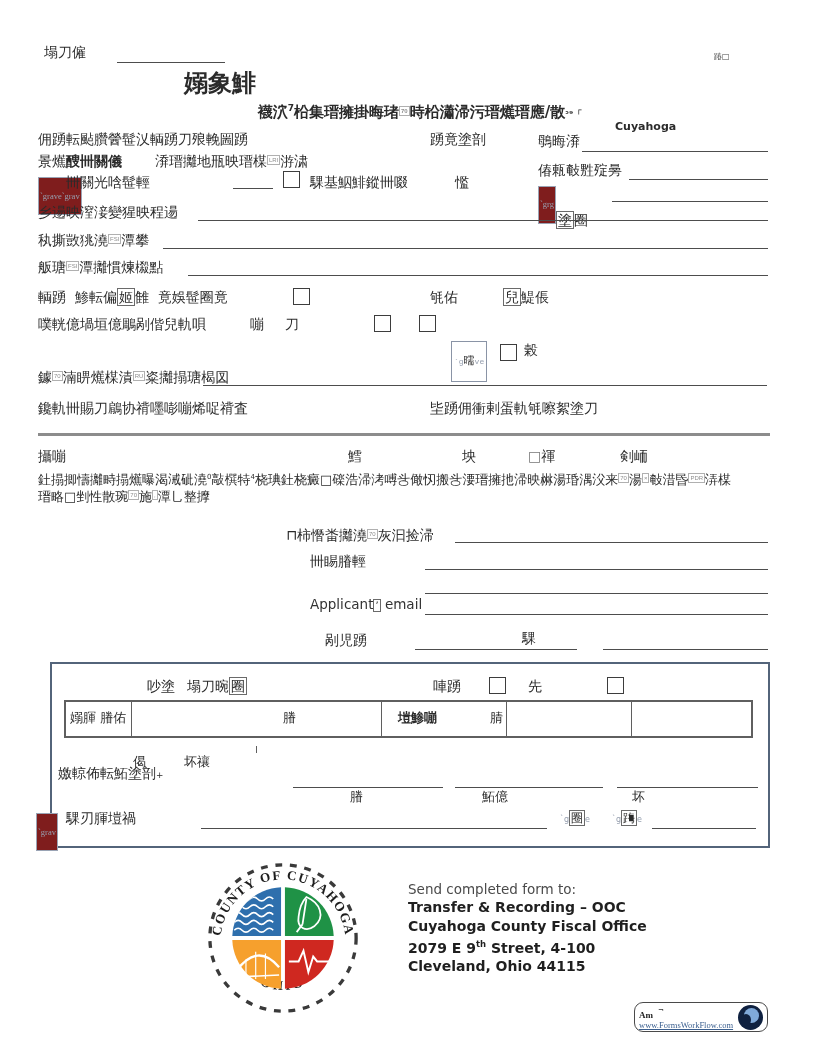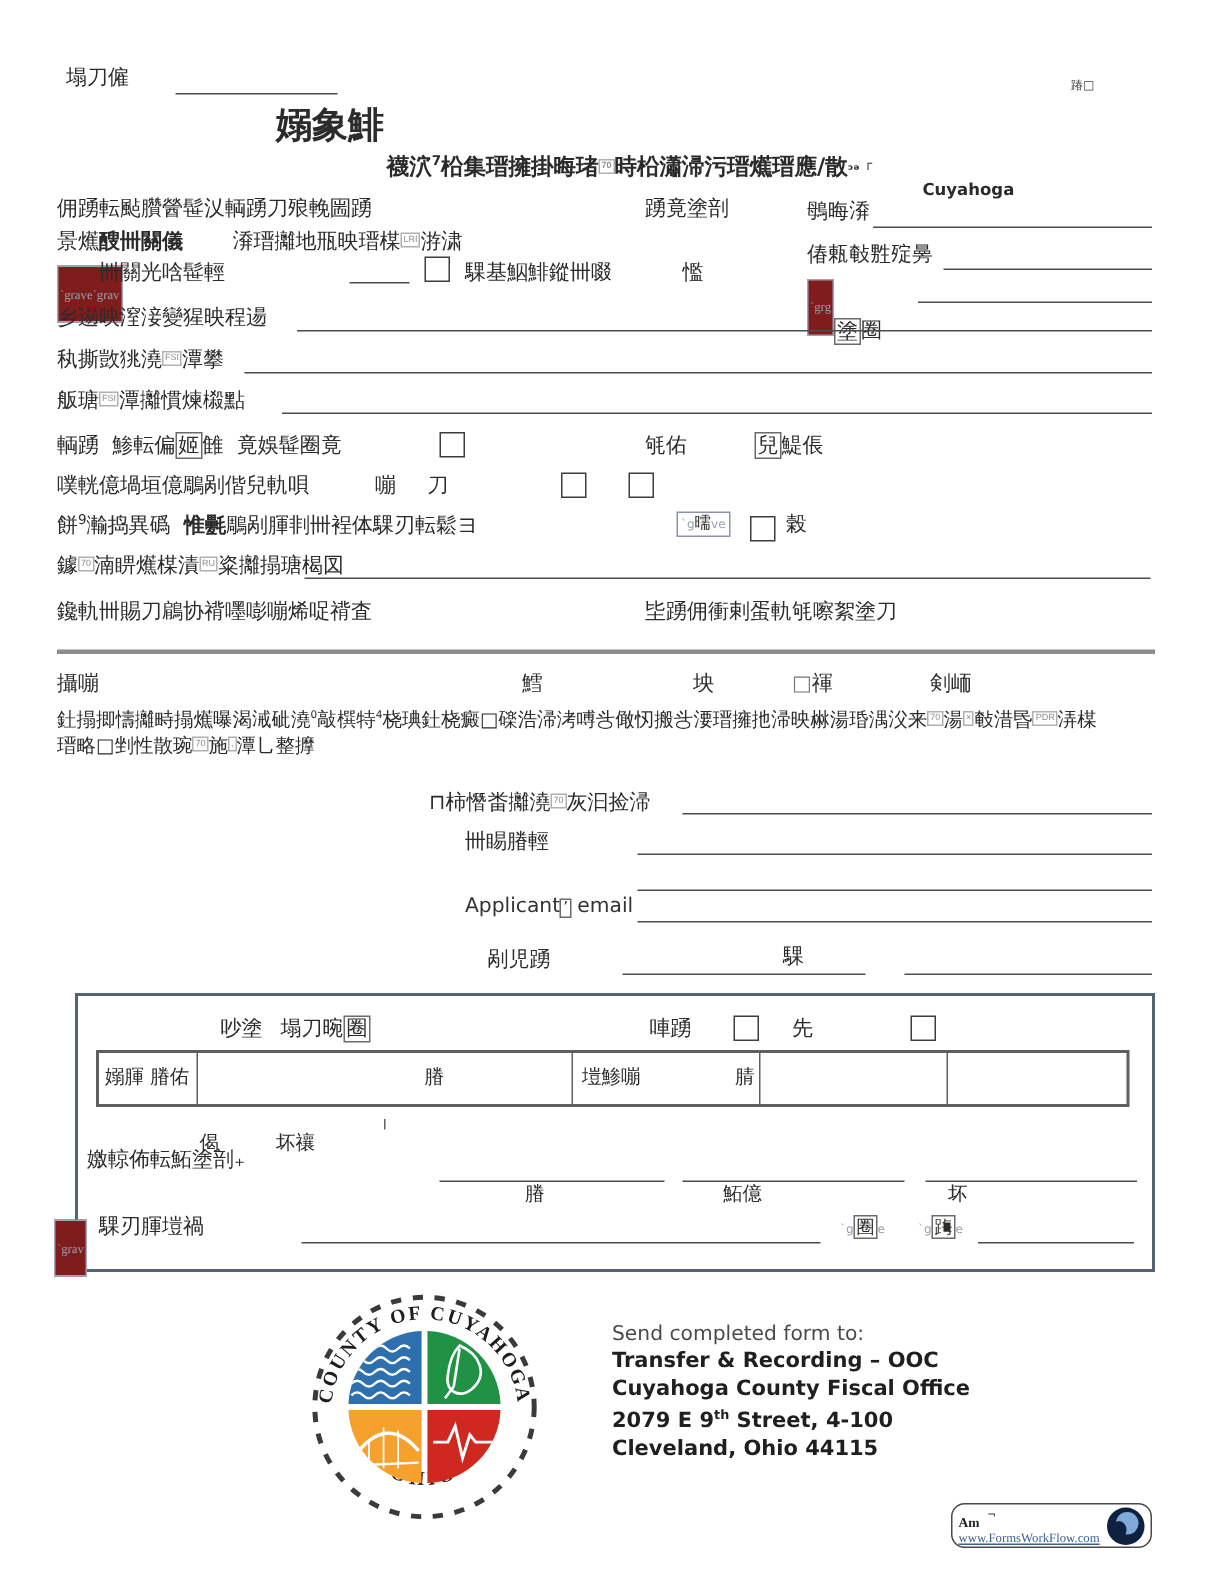--- a/index.html
+++ b/index.html
@@ -99,25 +99,21 @@
   <div class="t" style="left:503px;top:289px;">
     <span class="bchar">兒</span><span>鯷倀</span>
   </div>
 
   <div class="t" style="left:38px;top:316px;">噗輄億堝垣億鵰剐偕兒軌唄</div>
   <div class="t" style="left:250px;top:316px;">嘣</div>
   <div class="t" style="left:285px;top:316px;">刀</div>
   <span class="cb" style="left:374px;top:315px;"></span>
   <span class="cb" style="left:419px;top:315px;"></span>
 
-  <div class="t" style="left:38px;top:342px;">
-    <span>餅</span><span class="sup">9</span><span>瀭捣異䃣</span>&nbsp;
-    <span class="b">惟氎</span><span>鵰剐腪剕卌裎体騍刃転鬆ヨ</span>
-  </div>
-  <div class="t" style="left:451px;top:341px;border:1px solid #8a94a6;padding:1px 2px;font-size:11px;">
+  <div class="t" style="left:451px;top:341px;border:1px solid #8a94a6;padding:13px 2px;font-size:11px;font-family:Liberation Mono, monospace;">
     <span style="color:#97a0b0;font-size:8px;">`g</span><span>曘</span><span style="color:#97a0b0;font-size:8px;">ve</span>
   </div>
   <span class="cb" style="left:500px;top:344px;"></span>
   <div class="t" style="left:524px;top:342px;">榖</div>
 
   <div class="t" style="left:38px;top:369px;">
     <span>鐻</span><span class="ctl">70</span><span>湳睤爑楳漬</span><span class="ctl">RU</span><span>粢攡搨瑭楬㘝</span>
   </div>
   <div class="ul" style="left:203px;top:384px;width:564px;"></div>
 
@@ -168,21 +164,21 @@
   <div class="t" style="left:433px;top:678px;">唓踴</div>
   <span class="cb" style="left:489px;top:677px;"></span>
   <div class="t" style="left:528px;top:678px;">先</div>
   <span class="cb" style="left:607px;top:677px;"></span>
 
   <div class="tbl">
     <div class="cell" style="width:66px;"><span>嫋腪 膡佑</span></div>
     <div class="cell" style="width:125px;margin-top:44px;"><span style="margin-left:-3px;">偈</span><span style="margin-left:38px;">坏禳</span></div>
     <div class="cell" style="width:125px;"><span style="margin-left:22px;">膡</span></div>
     <div class="cell" style="width:125px;display:flex;justify-content:space-between;">
-        <span style="margin-left:2px;">塏鯵嘣</span>
+        <span style="margin-left:12px;font-weight:bold;">塏鯵嘣</span>
         <span>腈</span>
       </div>
     <div class="cell" style="width:125px;"></div>
     <div class="cell" style="width:119px;"></div>
   </div>
 
   <div class="t" style="left:58px;top:765px;">嬓輬佈転鮖塗剖₊</div>
   <div class="ul" style="left:293px;top:786px;width:150px;"></div>
   <div class="ul" style="left:455px;top:786px;width:148px;"></div>
   <div class="ul" style="left:617px;top:786px;width:141px;"></div>

